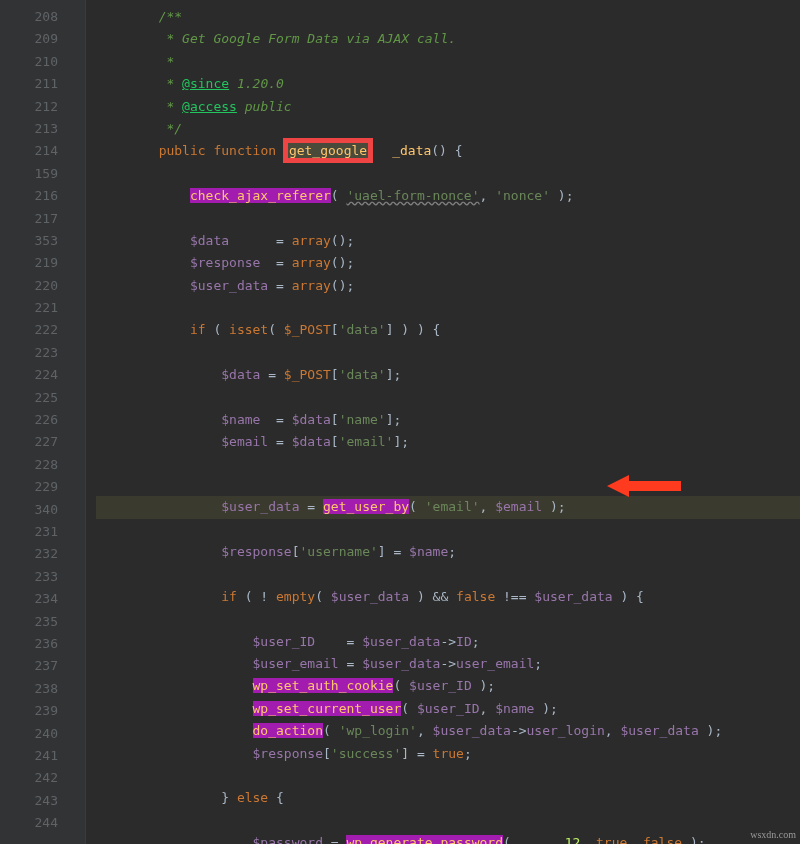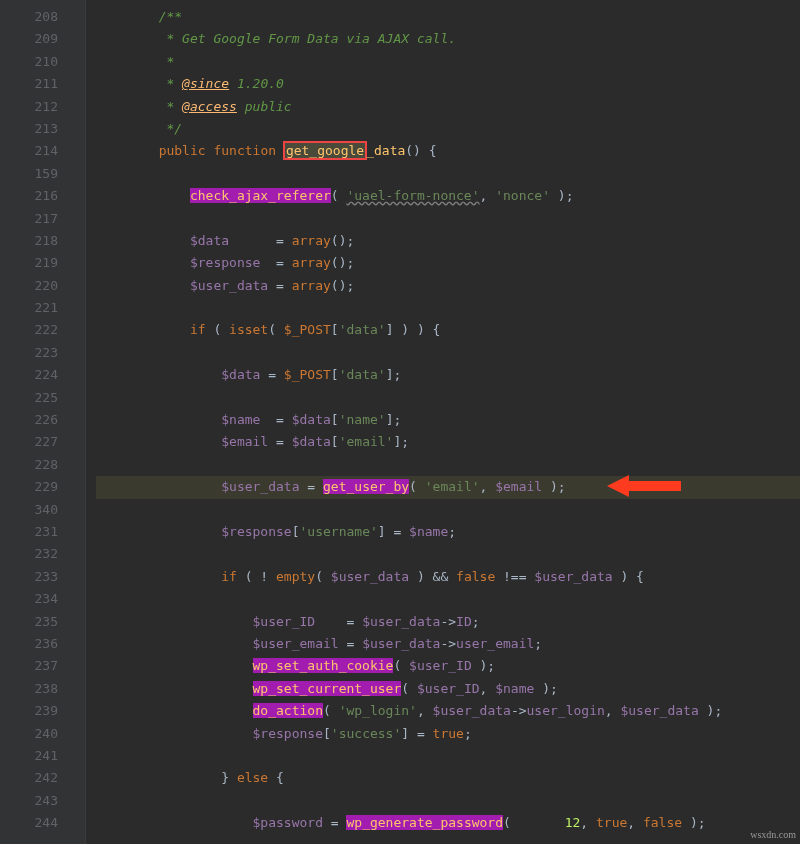--- a/index.html
+++ b/index.html
@@ -37,26 +37,26 @@
       flex-shrink: 0;
     }
     .code {
       padding: 6px 0 6px 10px;
       line-height: 22.4px;
       white-space: pre;
       position: relative;
       flex: 1;
     }
     .line { height: 22.4px; display: block; }
-    .line.hl { background: #3b3a2f; }
+    .line.hl { background: #3b3a2f; margin-top: 20px; }
     .c-comment { color: #619647; font-style: italic; }
-    .c-doctag { color: #fdba74; font-style: italic; text-decoration: underline; }
+    .c-doctag { color: #22c55e; text-decoration: underline; }
     .c-keyword { color: #cc7832; }
-    .c-func { color: #ffc66d; }
-    .c-func-hl { color: #ffc66d; background: #4a4a3a; border: 2px solid #ef4444; padding: 0 1px; margin: -1px; }
+    .c-func { color: #ffc66d; margin-left: 20px; }
+    .c-func-hl { color: #ffc66d; background: #4a4a3a; border: 5px solid #ef4444; padding: 0 1px; margin: -1px; }
     .c-func-bg { color: #ffc66d; background: #a21caf; }
     .c-var { color: #9876aa; }
     .c-string { color: #6a8759; }
     .c-string-u { color: #6a8759; text-decoration: underline #808080 wavy; text-decoration-skip-ink: none; }
     .c-num { color: #bef264; margin-left: 46px; }
     .c-paren { color: #a9b7c6; }
     .c-const { color: #9876aa; }
     .c-global { color: #cc7832; }
     .arrow-annotation {
       position: absolute;
@@ -83,21 +83,21 @@
       <span class="ln">208</span>
       <span class="ln">209</span>
       <span class="ln">210</span>
       <span class="ln">211</span>
       <span class="ln">212</span>
       <span class="ln">213</span>
       <span class="ln">214</span>
       <span class="ln">159</span>
       <span class="ln">216</span>
       <span class="ln">217</span>
-      <span class="ln">218</span>
+      <span class="ln">353</span>
       <span class="ln">219</span>
       <span class="ln">220</span>
       <span class="ln">221</span>
       <span class="ln">222</span>
       <span class="ln">223</span>
       <span class="ln">224</span>
       <span class="ln">225</span>
       <span class="ln">226</span>
       <span class="ln">227</span>
       <span class="ln">228</span>

